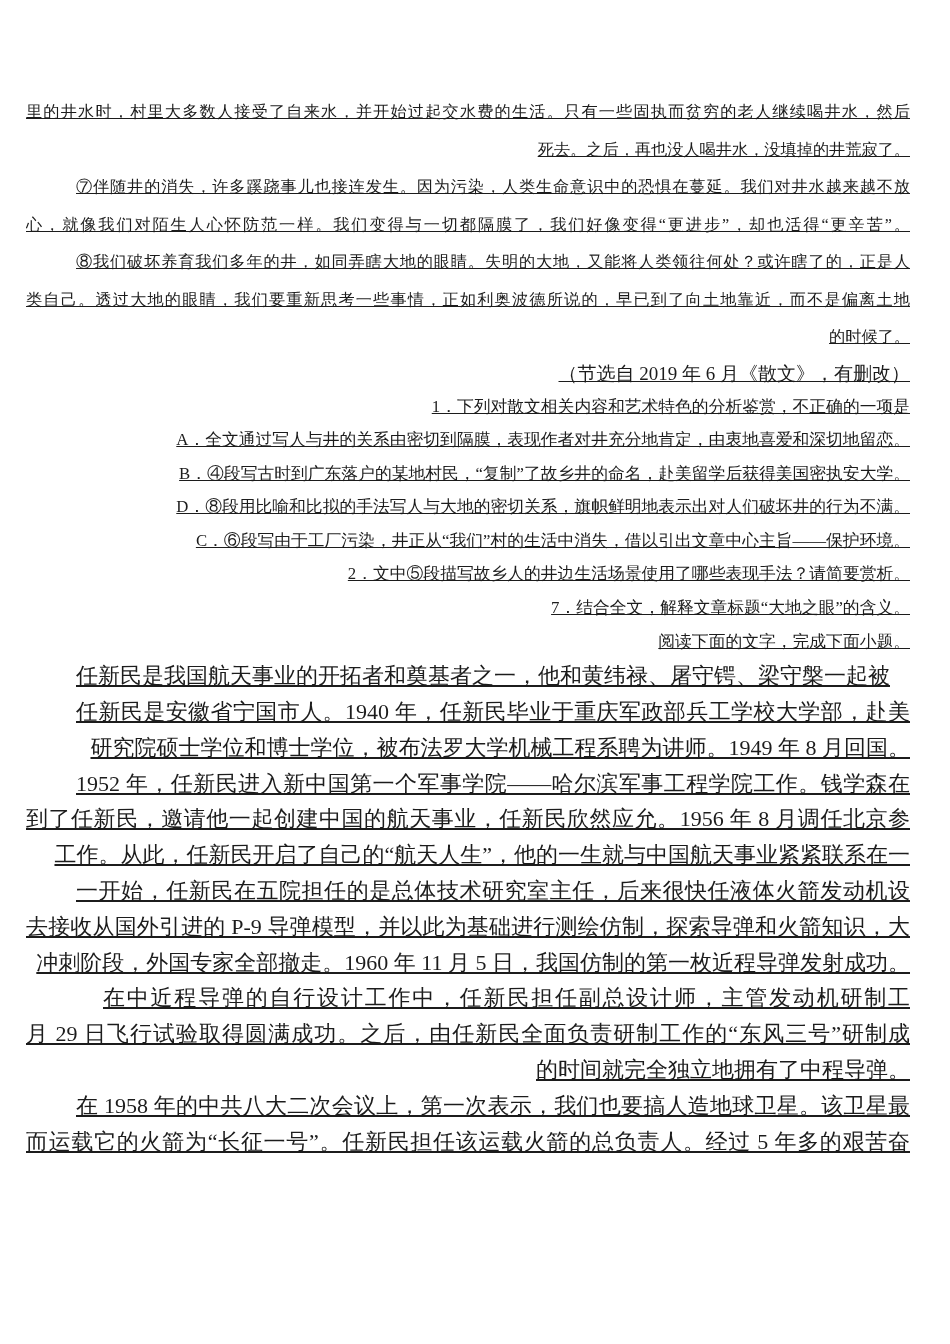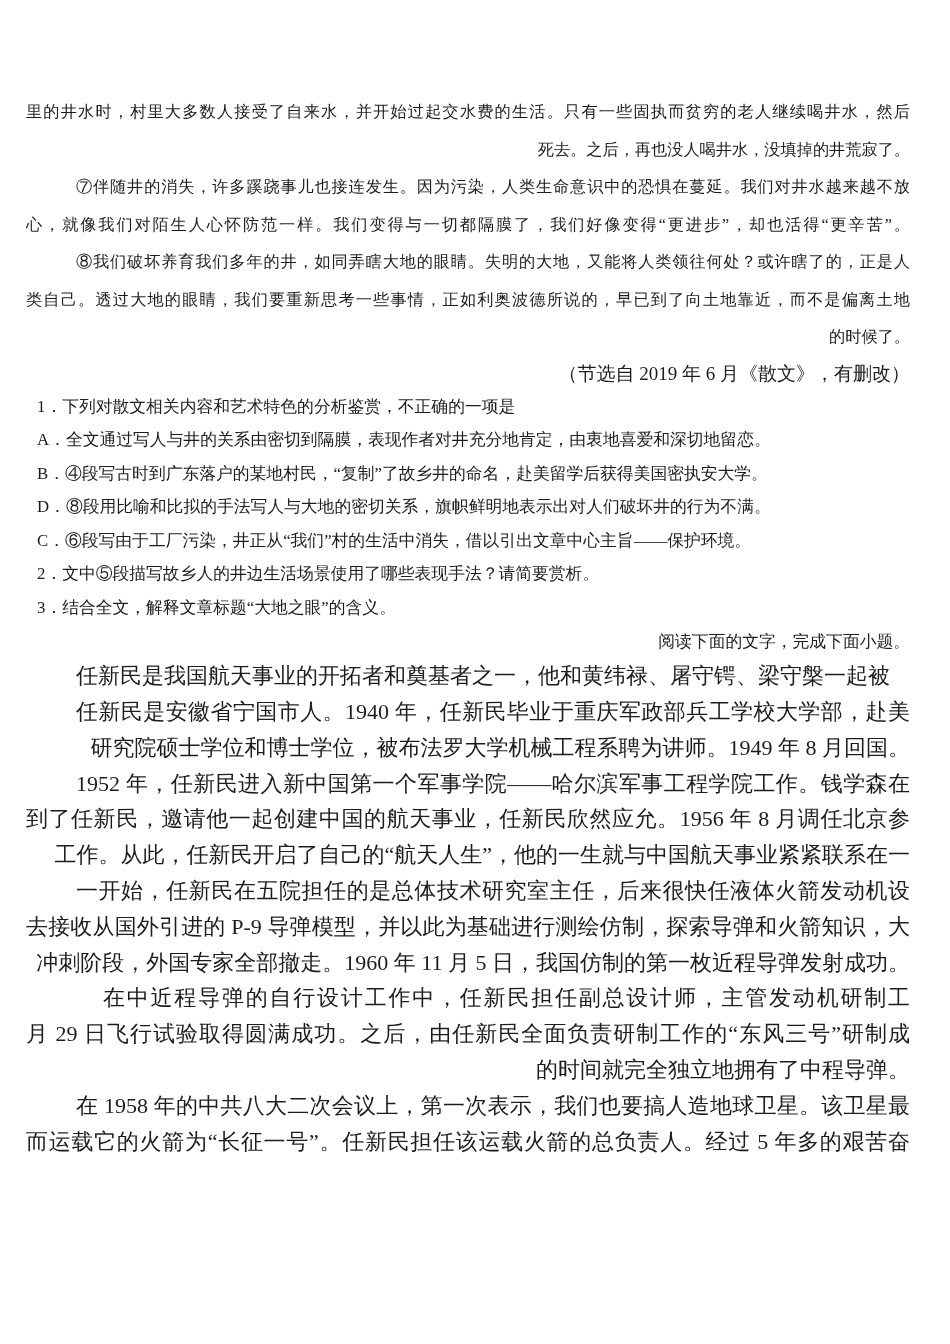--- a/index.html
+++ b/index.html
@@ -16,32 +16,33 @@
     position:absolute;
     top:0;
     left:26px;
     width:884px;
     padding-top:94px;
     color:#1c1c1c;
   }
   .line{
     white-space:normal;
     overflow:hidden;
+    text-decoration:underline;
   }
   
   .s-body1{height:37.5px;line-height:37.5px;font-size:16.2px;}
   
   .s-source{height:33px;line-height:33px;font-size:19px;}
   
   .s-question{height:33.6px;line-height:33.6px;font-size:16.8px;}
   
   .s-body2{height:35.8px;line-height:35.8px;font-size:22px;}
   
   .i-none{padding-left:0;text-align:right;}
-  .i-q{padding-left:11px;}
+  .i-q{padding-left:11px;text-align:right;}
   .i-para{padding-left:50px;}
   .i-deep{padding-left:77px;}
   
   .fill{text-align:justify;text-align-last:justify;}
 </style>
 </head>
 <body>
 
 <div class="page">
   <div class="doc-body" id="doc-body" style="color: rgb(28, 28, 28);">
@@ -52,21 +53,21 @@
       <div class="line s-body1 i-para fill">⑧我们破坏养育我们多年的井，如同弄瞎大地的眼睛。失明的大地，又能将人类领往何处？或许瞎了的，正是人</div>
       <div class="line s-body1 i-none fill">类自己。透过大地的眼睛，我们要重新思考一些事情，正如利奥波德所说的，早已到了向土地靠近，而不是偏离土地</div>
       <div class="line s-body1 i-none">的时候了。</div>
       <div class="line s-source i-none">（节选自 2019 年 6 月《散文》，有删改）</div>
       <div class="line s-question i-q">1．下列对散文相关内容和艺术特色的分析鉴赏，不正确的一项是</div>
       <div class="line s-question i-q">A．全文通过写人与井的关系由密切到隔膜，表现作者对井充分地肯定，由衷地喜爱和深切地留恋。</div>
       <div class="line s-question i-q">B．④段写古时到广东落户的某地村民，“复制”了故乡井的命名，赴美留学后获得美国密执安大学。</div>
       <div class="line s-question i-q">D．⑧段用比喻和比拟的手法写人与大地的密切关系，旗帜鲜明地表示出对人们破坏井的行为不满。</div>
       <div class="line s-question i-q">C．⑥段写由于工厂污染，井正从“我们”村的生活中消失，借以引出文章中心主旨——保护环境。</div>
       <div class="line s-question i-q">2．文中⑤段描写故乡人的井边生活场景使用了哪些表现手法？请简要赏析。</div>
-      <div class="line s-question i-q">3．结合全文，解释文章标题“大地之眼”的含义。</div>
+      <div class="line s-question i-q">7．结合全文，解释文章标题“大地之眼”的含义。</div>
       <div class="line s-question i-none">阅读下面的文字，完成下面小题。</div>
       <div class="line s-body2 i-para">任新民是我国航天事业的开拓者和奠基者之一，他和黄纬禄、屠守锷、梁守槃一起被誉为“中国航天四老”。</div>
       <div class="line s-body2 i-para fill">任新民是安徽省宁国市人。1940 年，任新民毕业于重庆军政部兵工学校大学部，赴美留学后获得美国密执安大学</div>
       <div class="line s-body2 i-none">研究院硕士学位和博士学位，被布法罗大学机械工程系聘为讲师。1949 年 8 月回国。</div>
       <div class="line s-body2 i-para fill">1952 年，任新民进入新中国第一个军事学院——哈尔滨军事工程学院工作。钱学森在东北参观重工业工厂时注意</div>
       <div class="line s-body2 i-none fill">到了任新民，邀请他一起创建中国的航天事业，任新民欣然应允。1956 年 8 月调任北京参加国防部第五研究院的筹建</div>
       <div class="line s-body2 i-none">工作。从此，任新民开启了自己的“航天人生”，他的一生就与中国航天事业紧紧联系在一起。</div>
       <div class="line s-body2 i-para fill">一开始，任新民在五院担任的是总体技术研究室主任，后来很快任液体火箭发动机设计部主任。他第一个任务是</div>
       <div class="line s-body2 i-none fill">去接收从国外引进的 P-9 导弹模型，并以此为基础进行测绘仿制，探索导弹和火箭知识，大家互教互学。在导弹研制</div>
       <div class="line s-body2 i-none">冲刺阶段，外国专家全部撤走。1960 年 11 月 5 日，我国仿制的第一枚近程导弹发射成功。</div>

